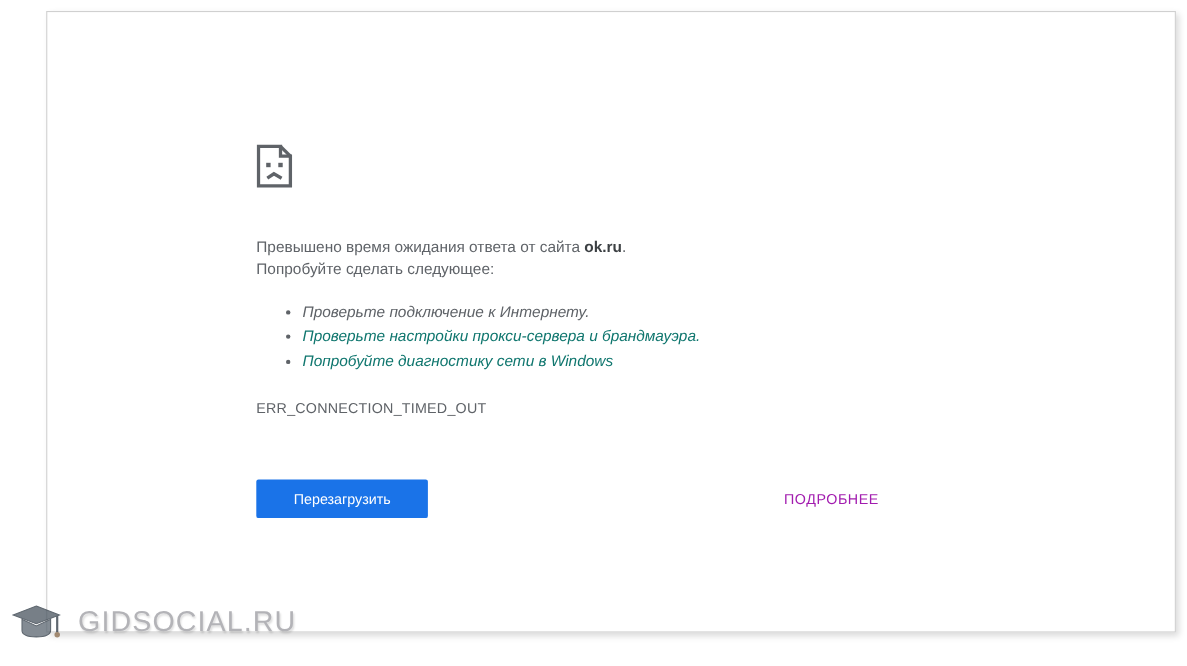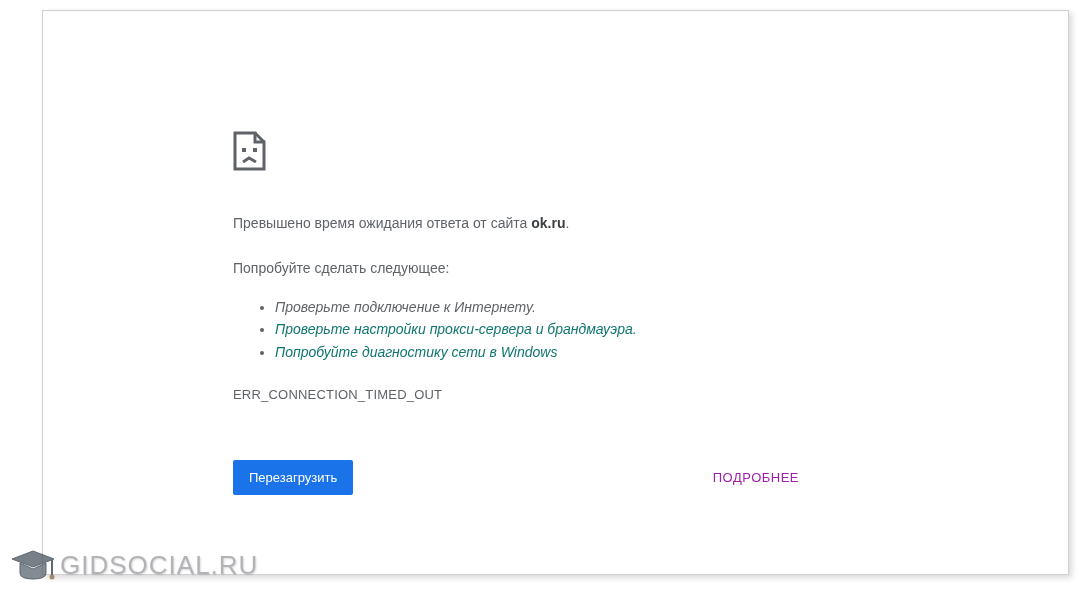--- a/index.html
+++ b/index.html
@@ -38,21 +38,21 @@
     }
     .error-title {
       font-size: 24px;
       font-weight: 400;
       color: #202124;
       margin-bottom: 18px;
     }
     .error-message {
       font-size: 14px;
       color: #5f6368;
-      margin-bottom: 29px;
+      margin-bottom: 4px;
     }
     .error-message .site-name {
       font-weight: 600;
       color: #3c4043;
     }
     .suggestions-label {
       font-size: 14px;
       color: #5f6368;
       margin-bottom: 20px;
     }
@@ -81,21 +81,21 @@
     .button-row {
       display: flex;
       justify-content: space-between;
       align-items: center;
       width: 570px;
     }
     .reload-button {
       background: #1a73e8;
       color: #fff;
       border: none;
-      padding: 10px 16px;
+      padding: 10px 34px;
       font-size: 13px;
       cursor: pointer;
       border-radius: 2px;
     }
     .details-button {
       background: transparent;
       color: #a21caf;
       border: none;
       font-size: 13px;
       letter-spacing: 0.5px;
@@ -112,21 +112,21 @@
     }
     .watermark-icon {
       width: 46px;
       height: 40px;
     }
     .watermark-text {
       font-family: 'Comic Sans MS', cursive, sans-serif;
       font-size: 26px;
       color: #9a9aa0;
       letter-spacing: 1px;
-      margin-left: 4px;
+      margin-left: 15px;
       text-shadow: 1px 1px 2px rgba(0,0,0,0.2);
     }
   </style>
 </head>
 <body>
 
 <div class="page-frame">
   <div class="error-container">
 
     <div class="sad-icon">

